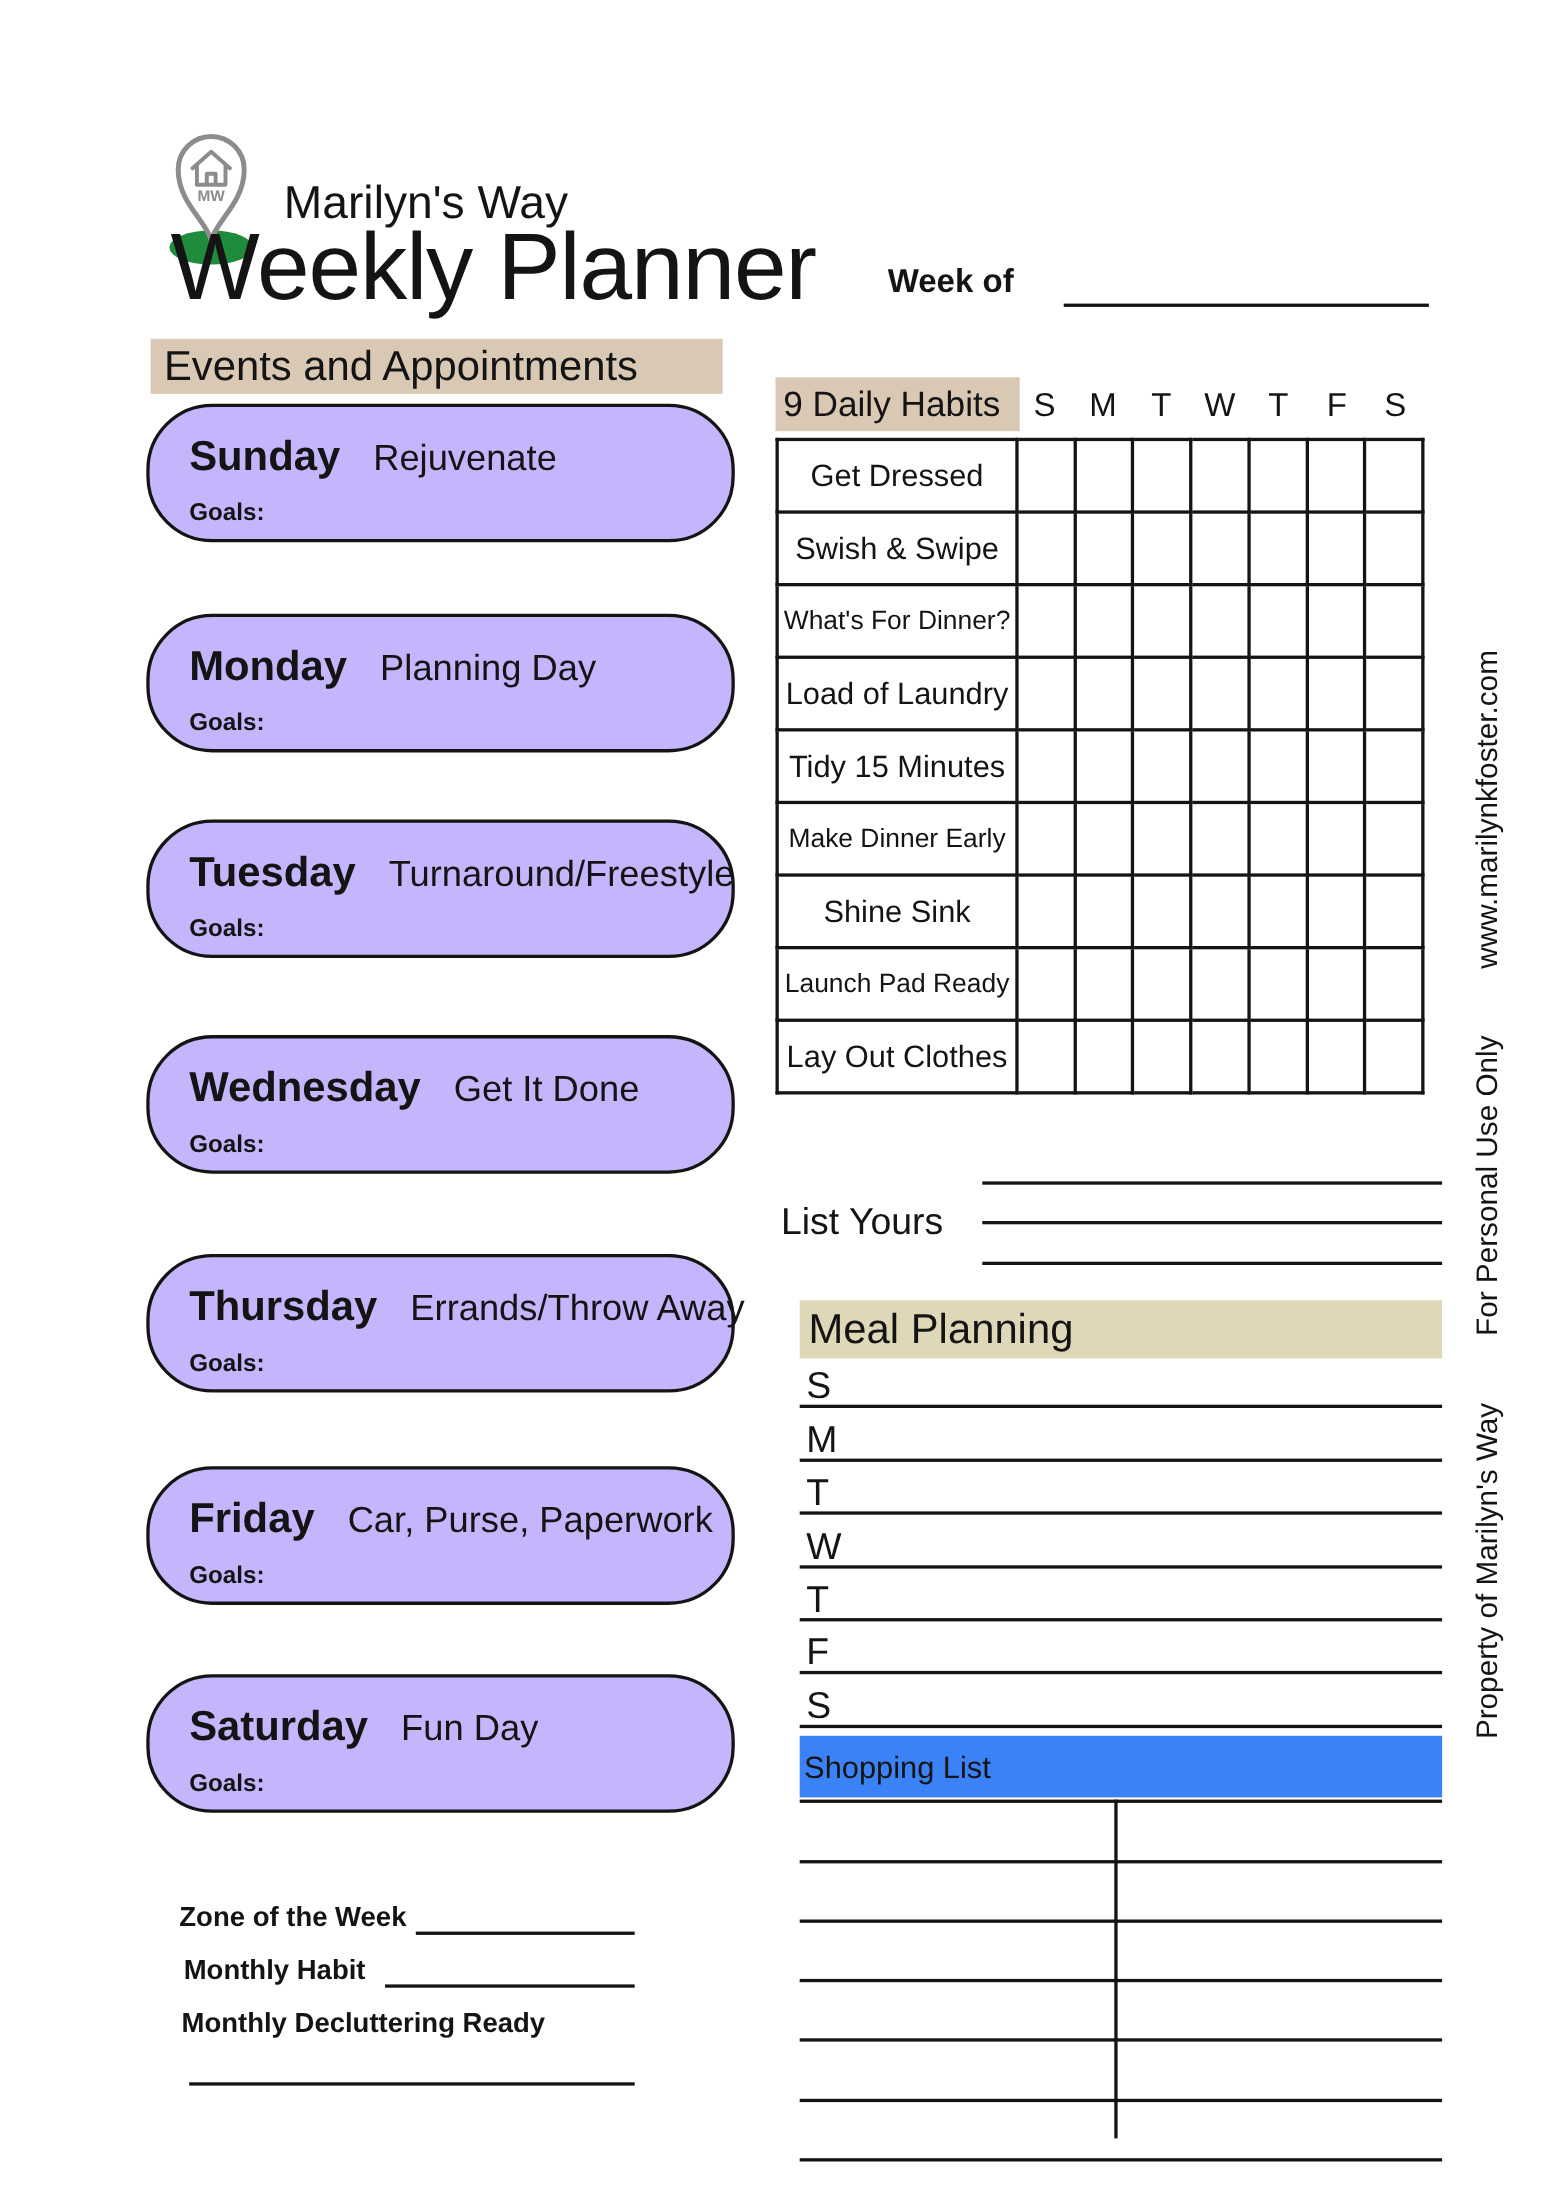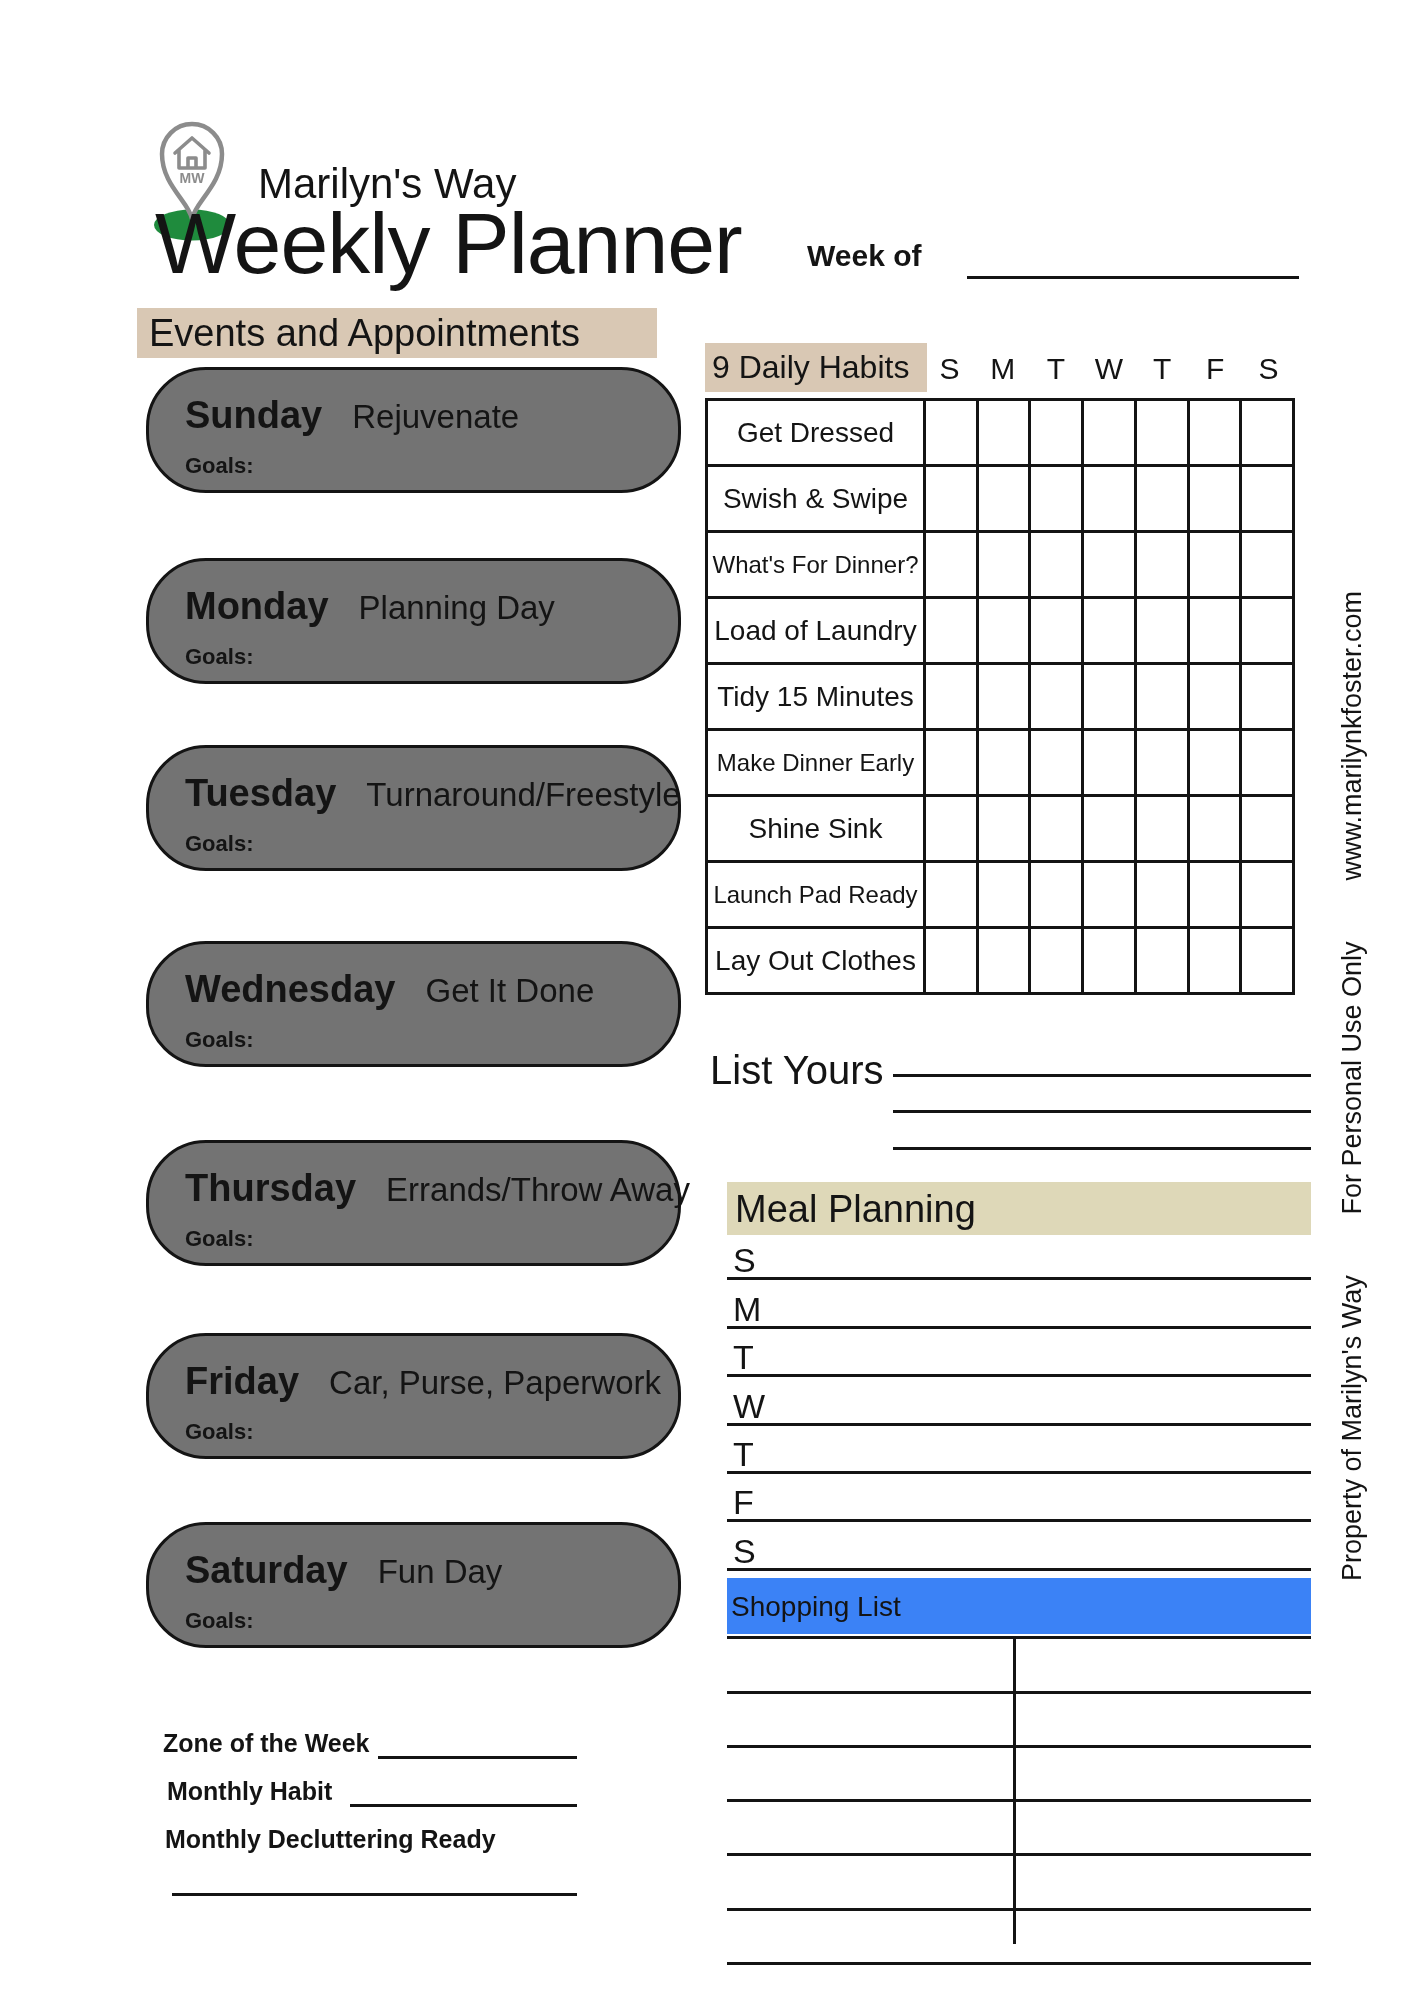--- a/index.html
+++ b/index.html
@@ -10,21 +10,21 @@
   
   #logo{left:150px;top:112px;width:84px;height:132px;}
   #brand-name{left:258px;top:160px;font-size:42px;}
   #page-title{left:155px;top:194px;font-size:86px;letter-spacing:-1px;}
   #week-of{left:807px;top:239px;font-size:30px;font-weight:bold;}
   #week-of-line{left:967px;top:243px;width:332px;height:33px;border-bottom:3px solid #141414;}
 
   
   #events-header{left:137px;top:308px;width:520px;height:50px;background:#d9c8b4;
                  font-size:38px;line-height:50px;padding-left:12px;box-sizing:border-box;}
-  .daybox{left:146px;width:535px;height:126px;background:#737373;border:3.5px solid #141414;
+  .daybox{left:133px;width:535px;height:126px;background:#c4b5fd;border:3.5px solid #141414;
           border-radius:60px;box-sizing:border-box;padding:24px 0 0 36px;}
   .daytitle{display:flex;align-items:baseline;}
   .dayname{font-weight:bold;font-size:38px;}
   .daytheme{font-size:33px;margin-left:30px;white-space:nowrap;}
   .goals{font-weight:bold;font-size:22px;margin-top:16px;}
 
   
   .blabel{font-weight:bold;font-size:25px;white-space:nowrap;text-align:right;}
   #zone-label{left:163px;top:1729px;}
   #zone-line{left:378px;top:1729px;width:199px;height:27px;border-bottom:3px solid #141414;}
@@ -38,21 +38,21 @@
                  font-size:32px;line-height:49px;padding-left:7px;box-sizing:border-box;}
   #habit-day-letters{left:923px;top:346px;width:372px;height:46px;display:flex;}
   #habit-day-letters span{flex:1;text-align:center;font-size:30px;line-height:46px;}
   #habit-table{left:705px;top:398px;border-collapse:collapse;table-layout:fixed;width:590px;padding-left:30px;}
   #habit-table td{border:3px solid #141414;height:63px;padding:0;text-align:center;
                   font-size:28px;white-space:nowrap;overflow:hidden;}
   #habit-table td.small{font-size:24px;}
   #habit-table col.namecol{width:218px;}
 
   
-  #list-yours-label{left:710px;top:1048px;font-size:40px;}
+  #list-yours-label{left:710px;top:1092px;font-size:34px;}
   .ly-line{left:893px;width:418px;height:0;border-bottom:3px solid #141414;}
 
   
   #meal-header{left:727px;top:1182px;width:584px;height:53px;background:#ded8b8;
                font-size:38px;line-height:55px;padding-left:8px;box-sizing:border-box;}
   #meal-rows{left:727px;top:1232px;width:584px;}
   .meal-row{height:45.4px;border-bottom:3px solid #141414;display:flex;align-items:flex-end;}
   .meal-row span{font-size:34px;line-height:1;padding-left:6px;}
 
   

